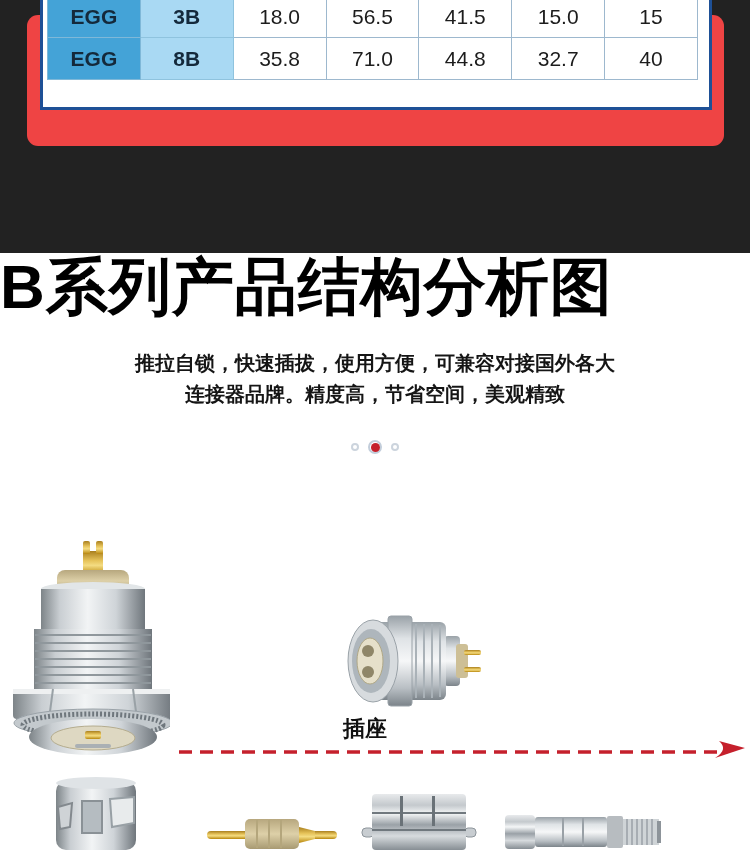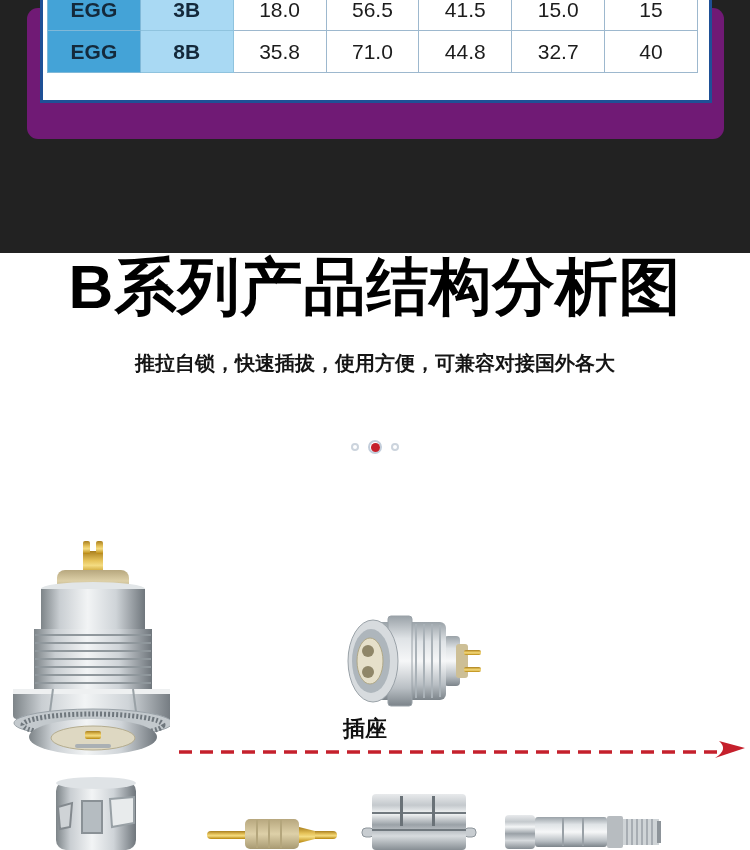--- a/index.html
+++ b/index.html
@@ -2,33 +2,33 @@
 <html><head>
 <meta charset="utf-8">
 <style>
   * { margin:0; padding:0; box-sizing:border-box; }
   html,body { background:#ffffff; }
   body { font-family:"Liberation Sans", sans-serif; }
   #page { position:relative; width:750px; height:850px; overflow:hidden; background:#ffffff; margin:0 auto; }
 
   
   .top-bg { position:absolute; left:0; top:0; width:750px; height:253px; background:#222222; }
-  .top-card { position:absolute; left:27px; top:8px; width:697px; height:131px; background:#701a75;border-radius:11px; }
+  .top-card { position:absolute; left:27px; top:15px; width:697px; height:131px; background:#ef4444;border-radius:11px; }
   .spec-border { position:absolute; left:13px; top:-34px; width:672px; height:129px;
                  border:3px solid #1e5096; background:#ffffff; }
   table.spec-table { position:absolute; left:20px; top:-20px; width:651px;
                      border-collapse:collapse; table-layout:fixed; }
   table.spec-table td { height:42px; border:1px solid #9db8ce; text-align:center; vertical-align:middle;
                         font-size:21px; color:#1c1c1c; background:#ffffff; }
   table.spec-table td.c1 { background:#44a3d7; color:#14293b; font-weight:700; border-color:#7fb8d8; }
   table.spec-table td.c2 { background:#a9d9f3; color:#14293b; font-weight:700; border-color:#8fc3de; }
 
   
   .section-title { position:absolute; left:0; top:247px; width:750px; height:80px; line-height:80px;
-                   text-align:center; font-size:62px; font-weight:900; color:#000000; letter-spacing:1px; }
+                   font-size:62px; font-weight:900; color:#000000; letter-spacing:1px; }
   .section-sub { position:absolute; left:0; top:348px; width:750px; text-align:center;
                  font-size:20px; line-height:31px; font-weight:600; color:#151515; }
 
   .dots { position:absolute; left:0; top:440px; width:750px; display:flex; justify-content:center;
           align-items:center; gap:9px; }
   .dot { width:8px; height:8px; border:2px solid #ccd4dd; border-radius:50%; background:#ffffff; }
   .dot.active { width:14px; height:14px; border-color:#c2cdda; display:flex; align-items:center; justify-content:center; }
   .dot.active .inner { width:9px; height:9px; border-radius:50%; background:#c5202c; }
 
   .photo { position:absolute; }
@@ -104,20 +104,21 @@
         <td>40</td>
       </tr>
     </tbody>
       </table>
   </div>
 
   <h1 class="section-title">B系列产品结构分析图</h1>
 
   <div class="section-sub">
     <div>推拉自锁，快速插拔，使用方便，可兼容对接国外各大</div>
+    <div>连接器品牌。精度高，节省空间，美观精致</div>
   </div>
 
   <div class="dots">
     <span class="dot"></span>
     <span class="dot active">
         <span class="inner"></span>
       </span>
     <span class="dot"></span>
   </div>
 

